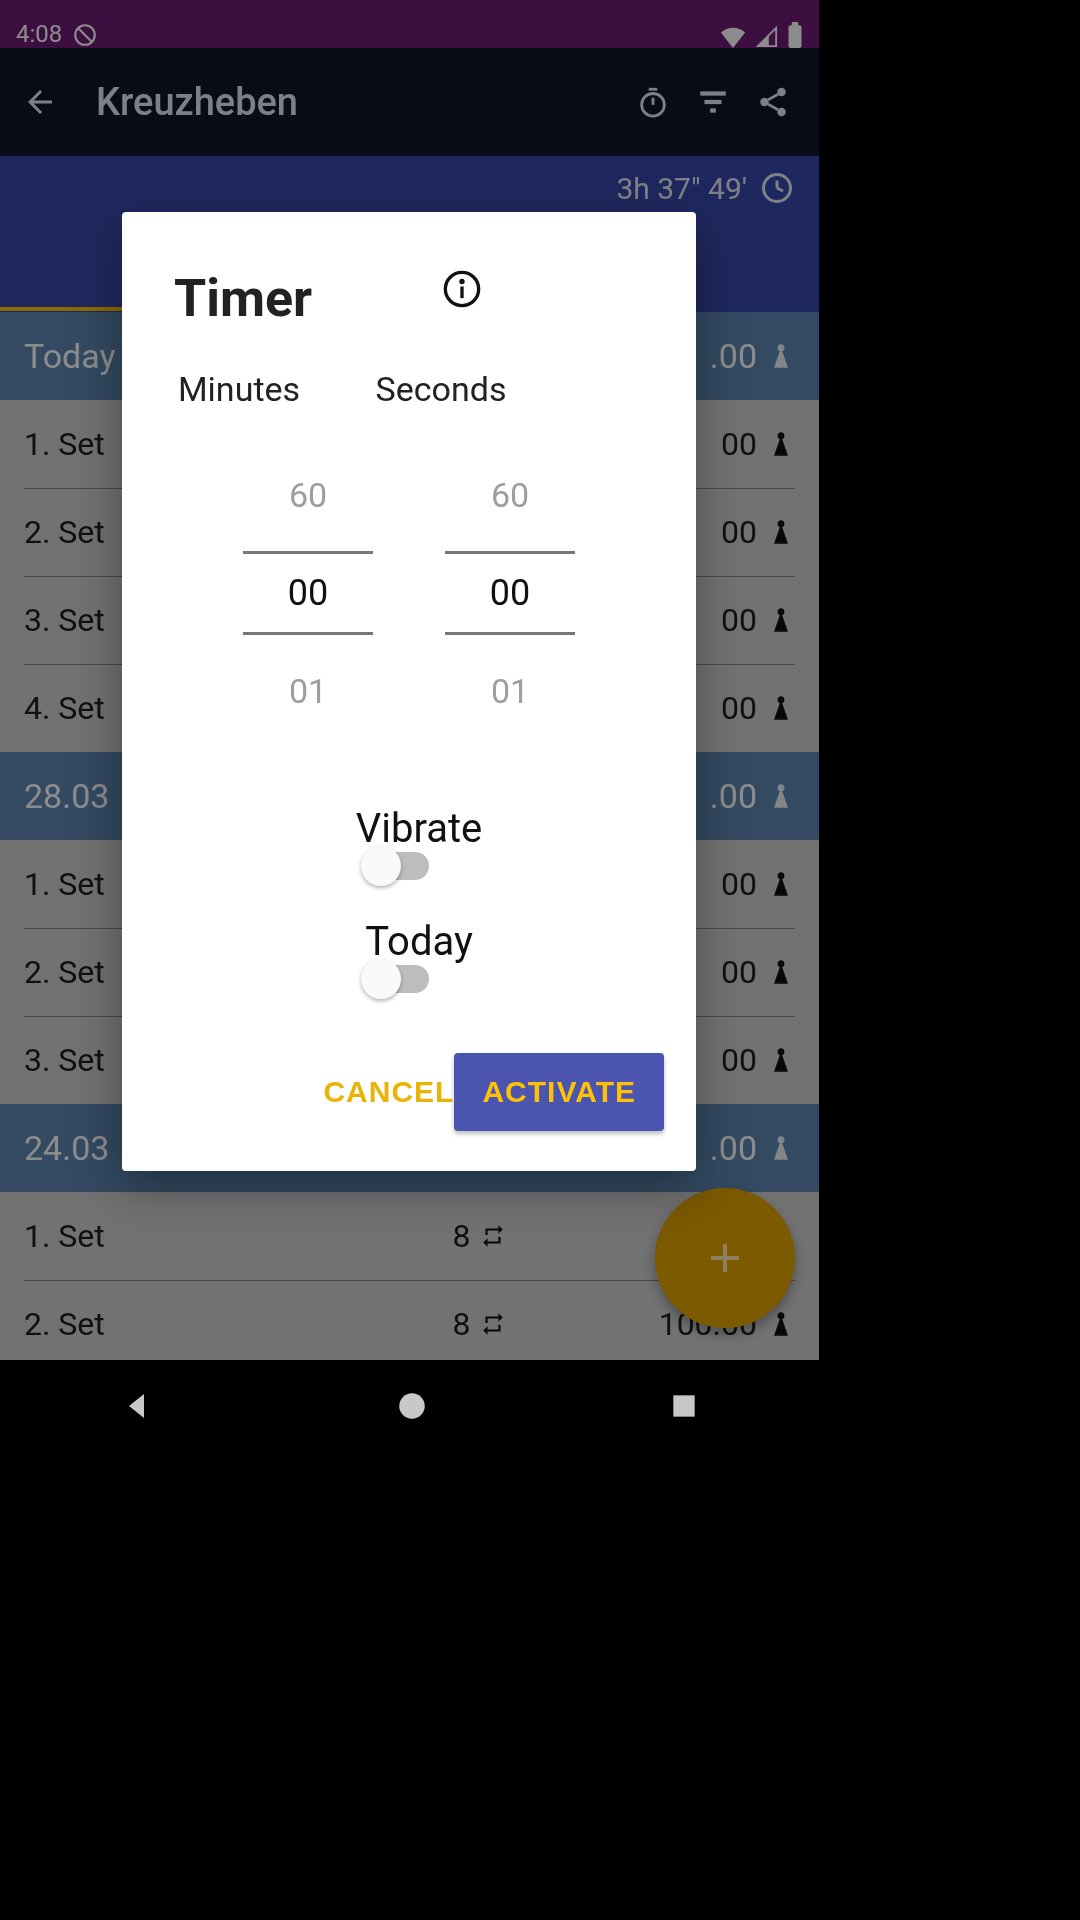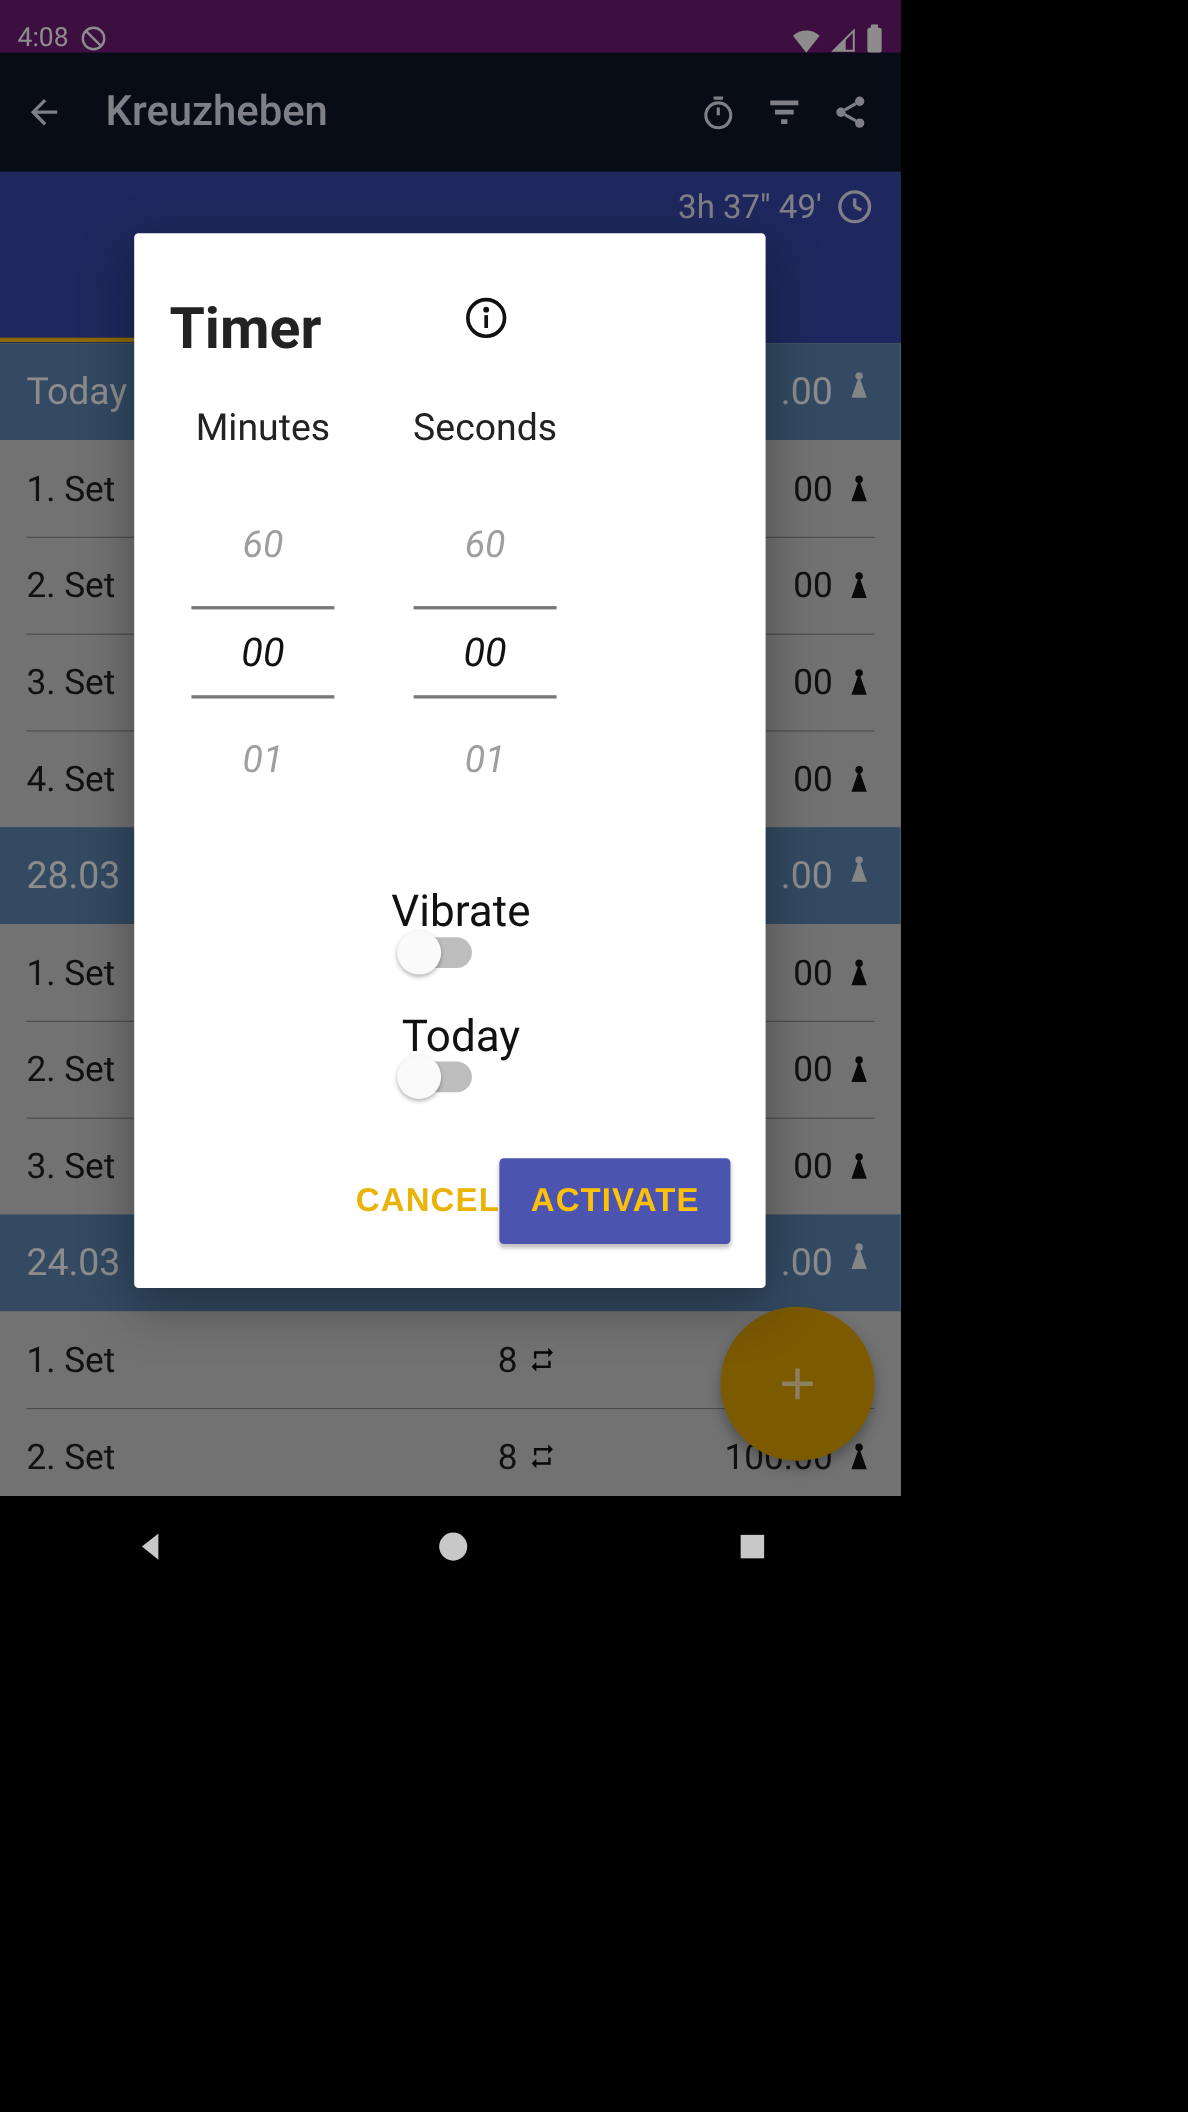--- a/index.html
+++ b/index.html
@@ -68,21 +68,21 @@
   .day-header {
     background: #5d88b3;
     height: 88px;
     display: flex;
     align-items: center;
     padding: 0 24px;
     color: #fff;
     font-size: 34px;
   }
   .day-header .spacer { flex: 1; }
-  .day-header .wt { display: flex; gap: 10px; }
+  .day-header .wt { display: flex; align-items: center; gap: 10px; }
   .set-row {
     height: 88px;
     display: flex;
     align-items: center;
     padding: 0 24px;
     color: #202020;
     font-size: 32px;
     position: relative;
   }
   .set-row + .set-row::before {
@@ -123,27 +123,27 @@
   .dialog {
     position: absolute;
     left: 122px; top: 212px;
     width: 574px;
     background: #fff;
     border-radius: 4px;
     box-shadow: 0 16px 48px rgba(0,0,0,.35);
     padding: 36px 32px 40px 32px;
   }
   .dialog .hdr { display: flex; align-items: center; margin-bottom: 40px; }
-  .dialog .hdr h1 { font-size: 52px; font-weight: 700; color: #222; margin-top: 20px; }
+  .dialog .hdr h1 { font-size: 52px; font-weight: 700; color: #222; margin-top: 20px; margin-left: 20px;}
   .dialog .hdr .info { margin-left: 130px; display: inline-flex; }
 
   .picker-labels { display: flex; justify-content: flex-start; gap: 32px; margin-bottom: 30px; }
   .picker-labels span { width: 170px; text-align: center; font-size: 34px; color: #222; }
 
-  .picker-row { display: flex; gap: 32px; font-style: italic; }
+  .picker-row { display: flex; justify-content: center; gap: 32px; }
   .picker-col { width: 170px; display: flex; flex-direction: column; align-items: center; }
   .pick-outer { color: #9e9e9e; font-size: 34px; padding: 36px 0; }
   .pick-center {
     font-size: 36px; color: #111; padding: 18px 0; width: 130px; text-align: center;
     border-top: 3px solid #777; border-bottom: 3px solid #777;
   }
 
   .opt-row { display: flex; align-items: center; margin-top: 58px; margin-left: 20px; flex-direction: column;}
   .opt-row .olabel { font-size: 40px; color: #111; flex: 1; }
   .switch {

